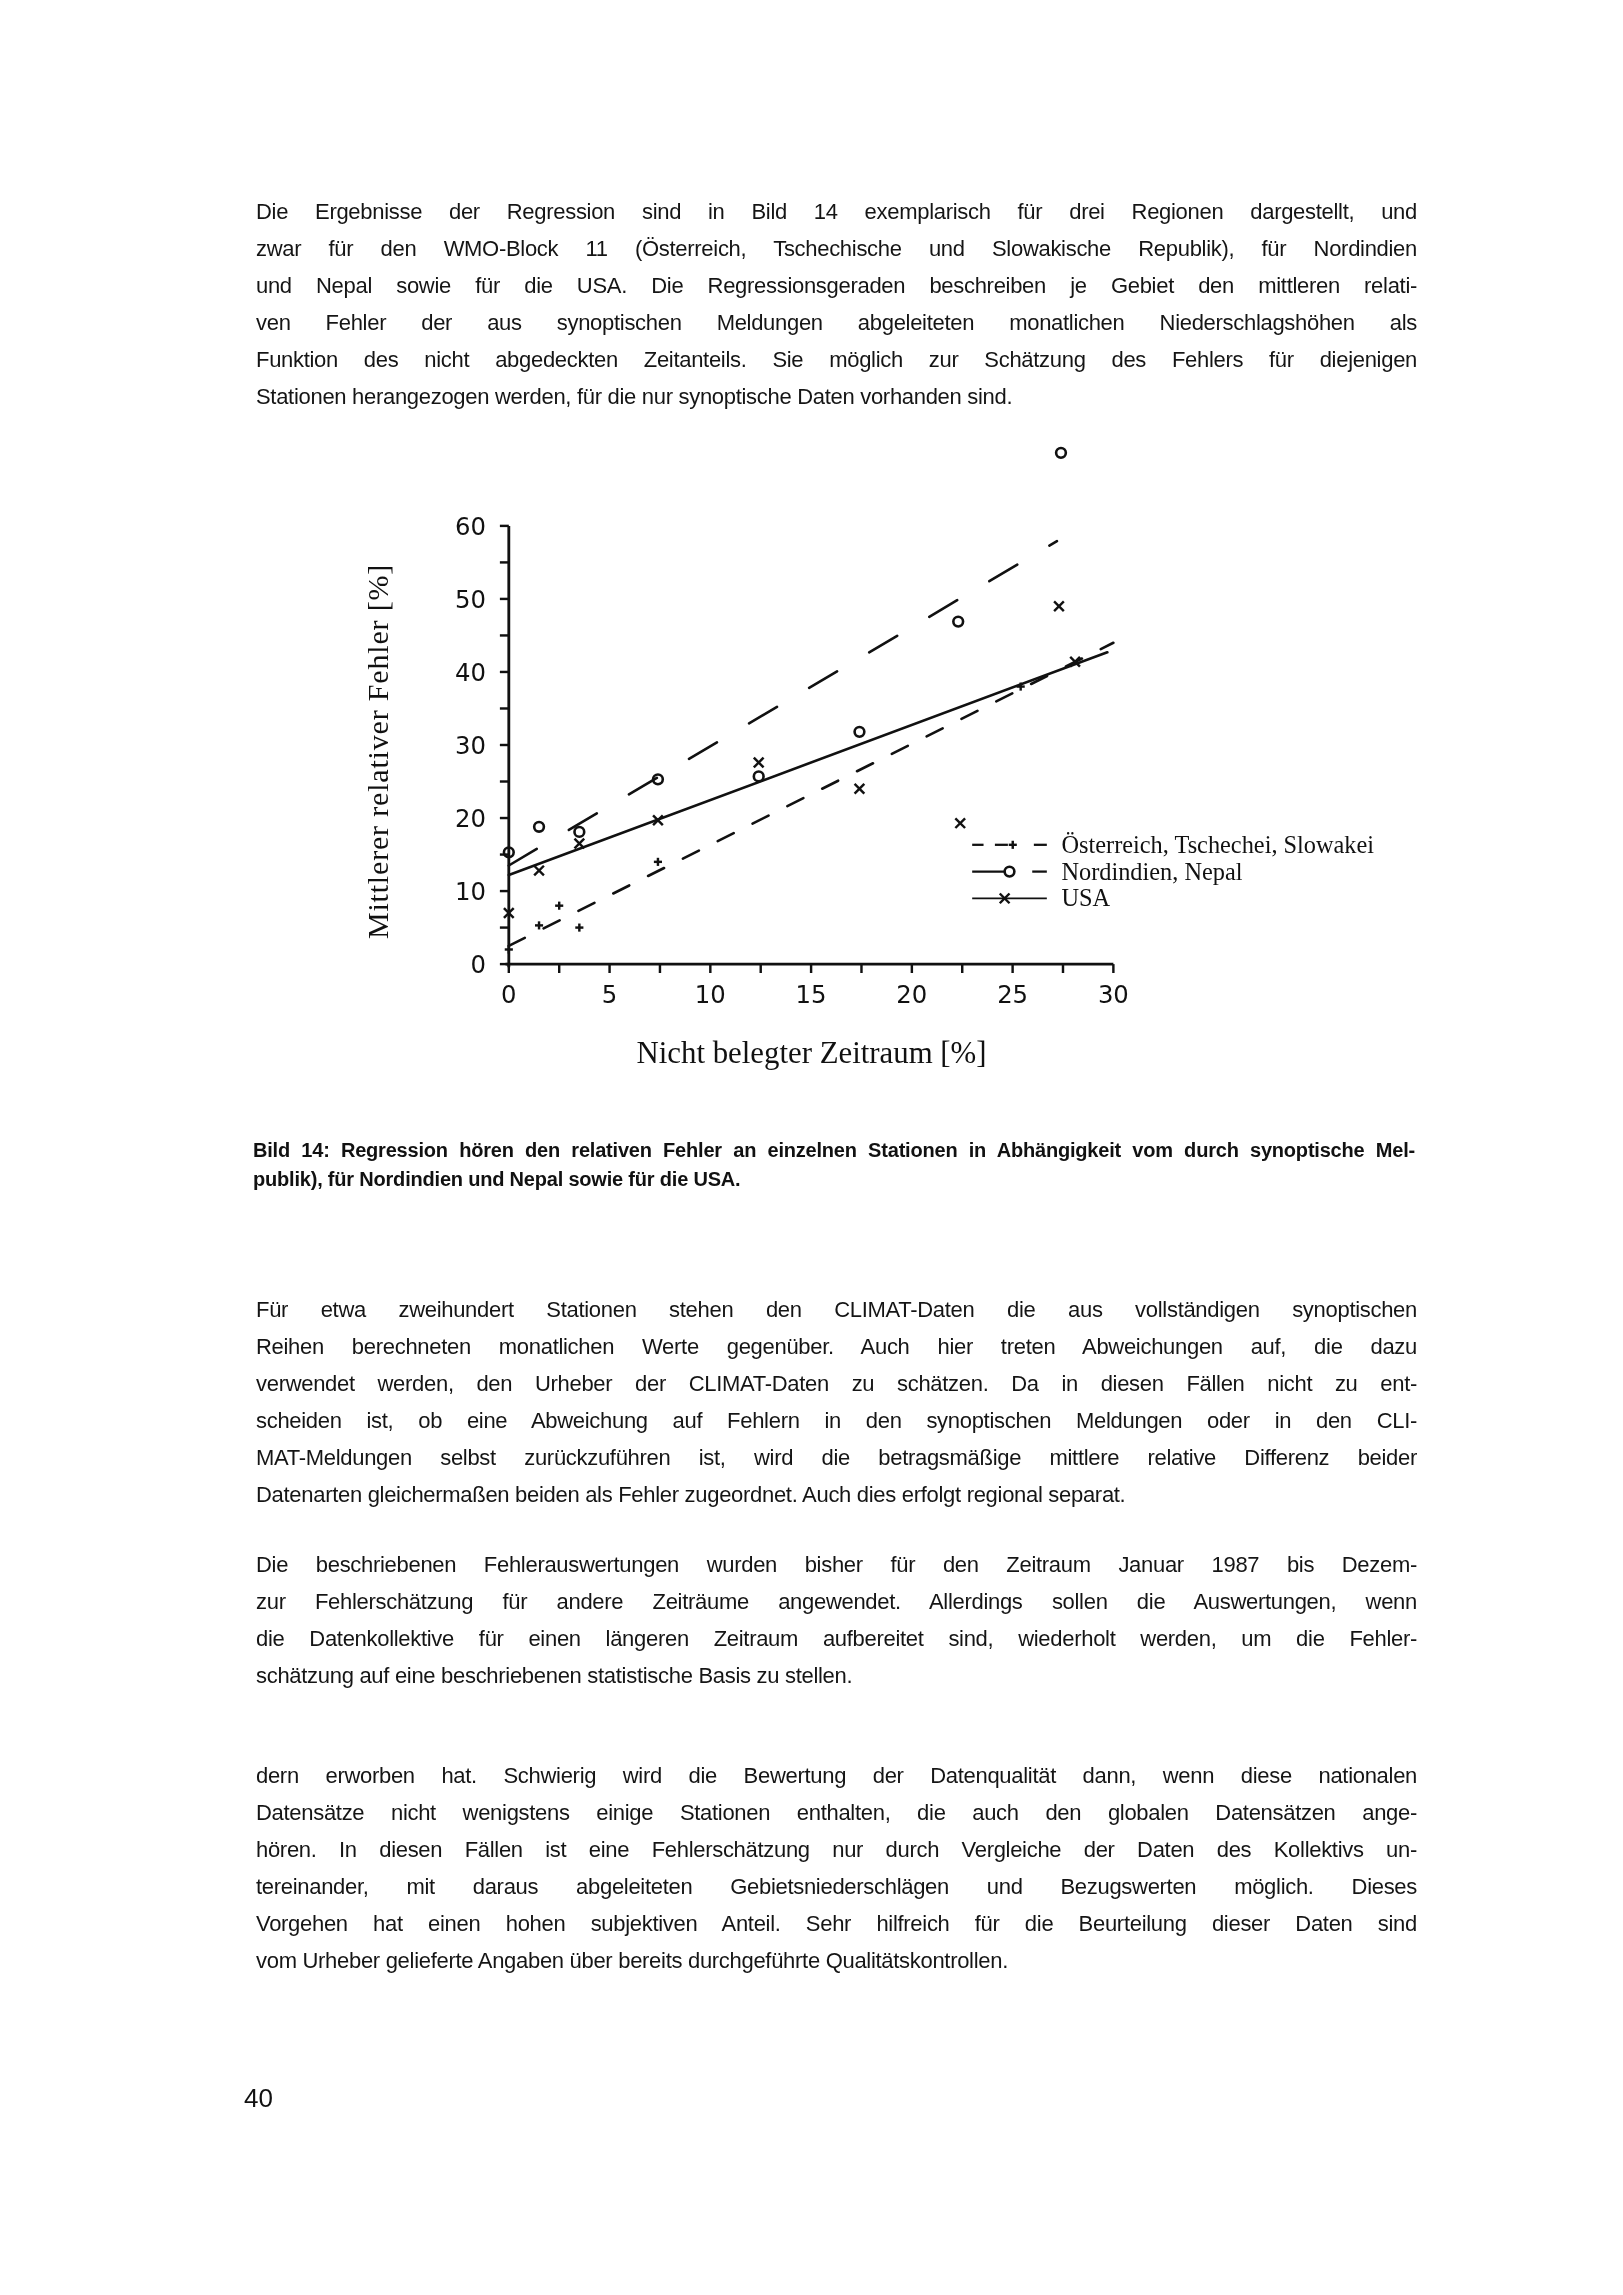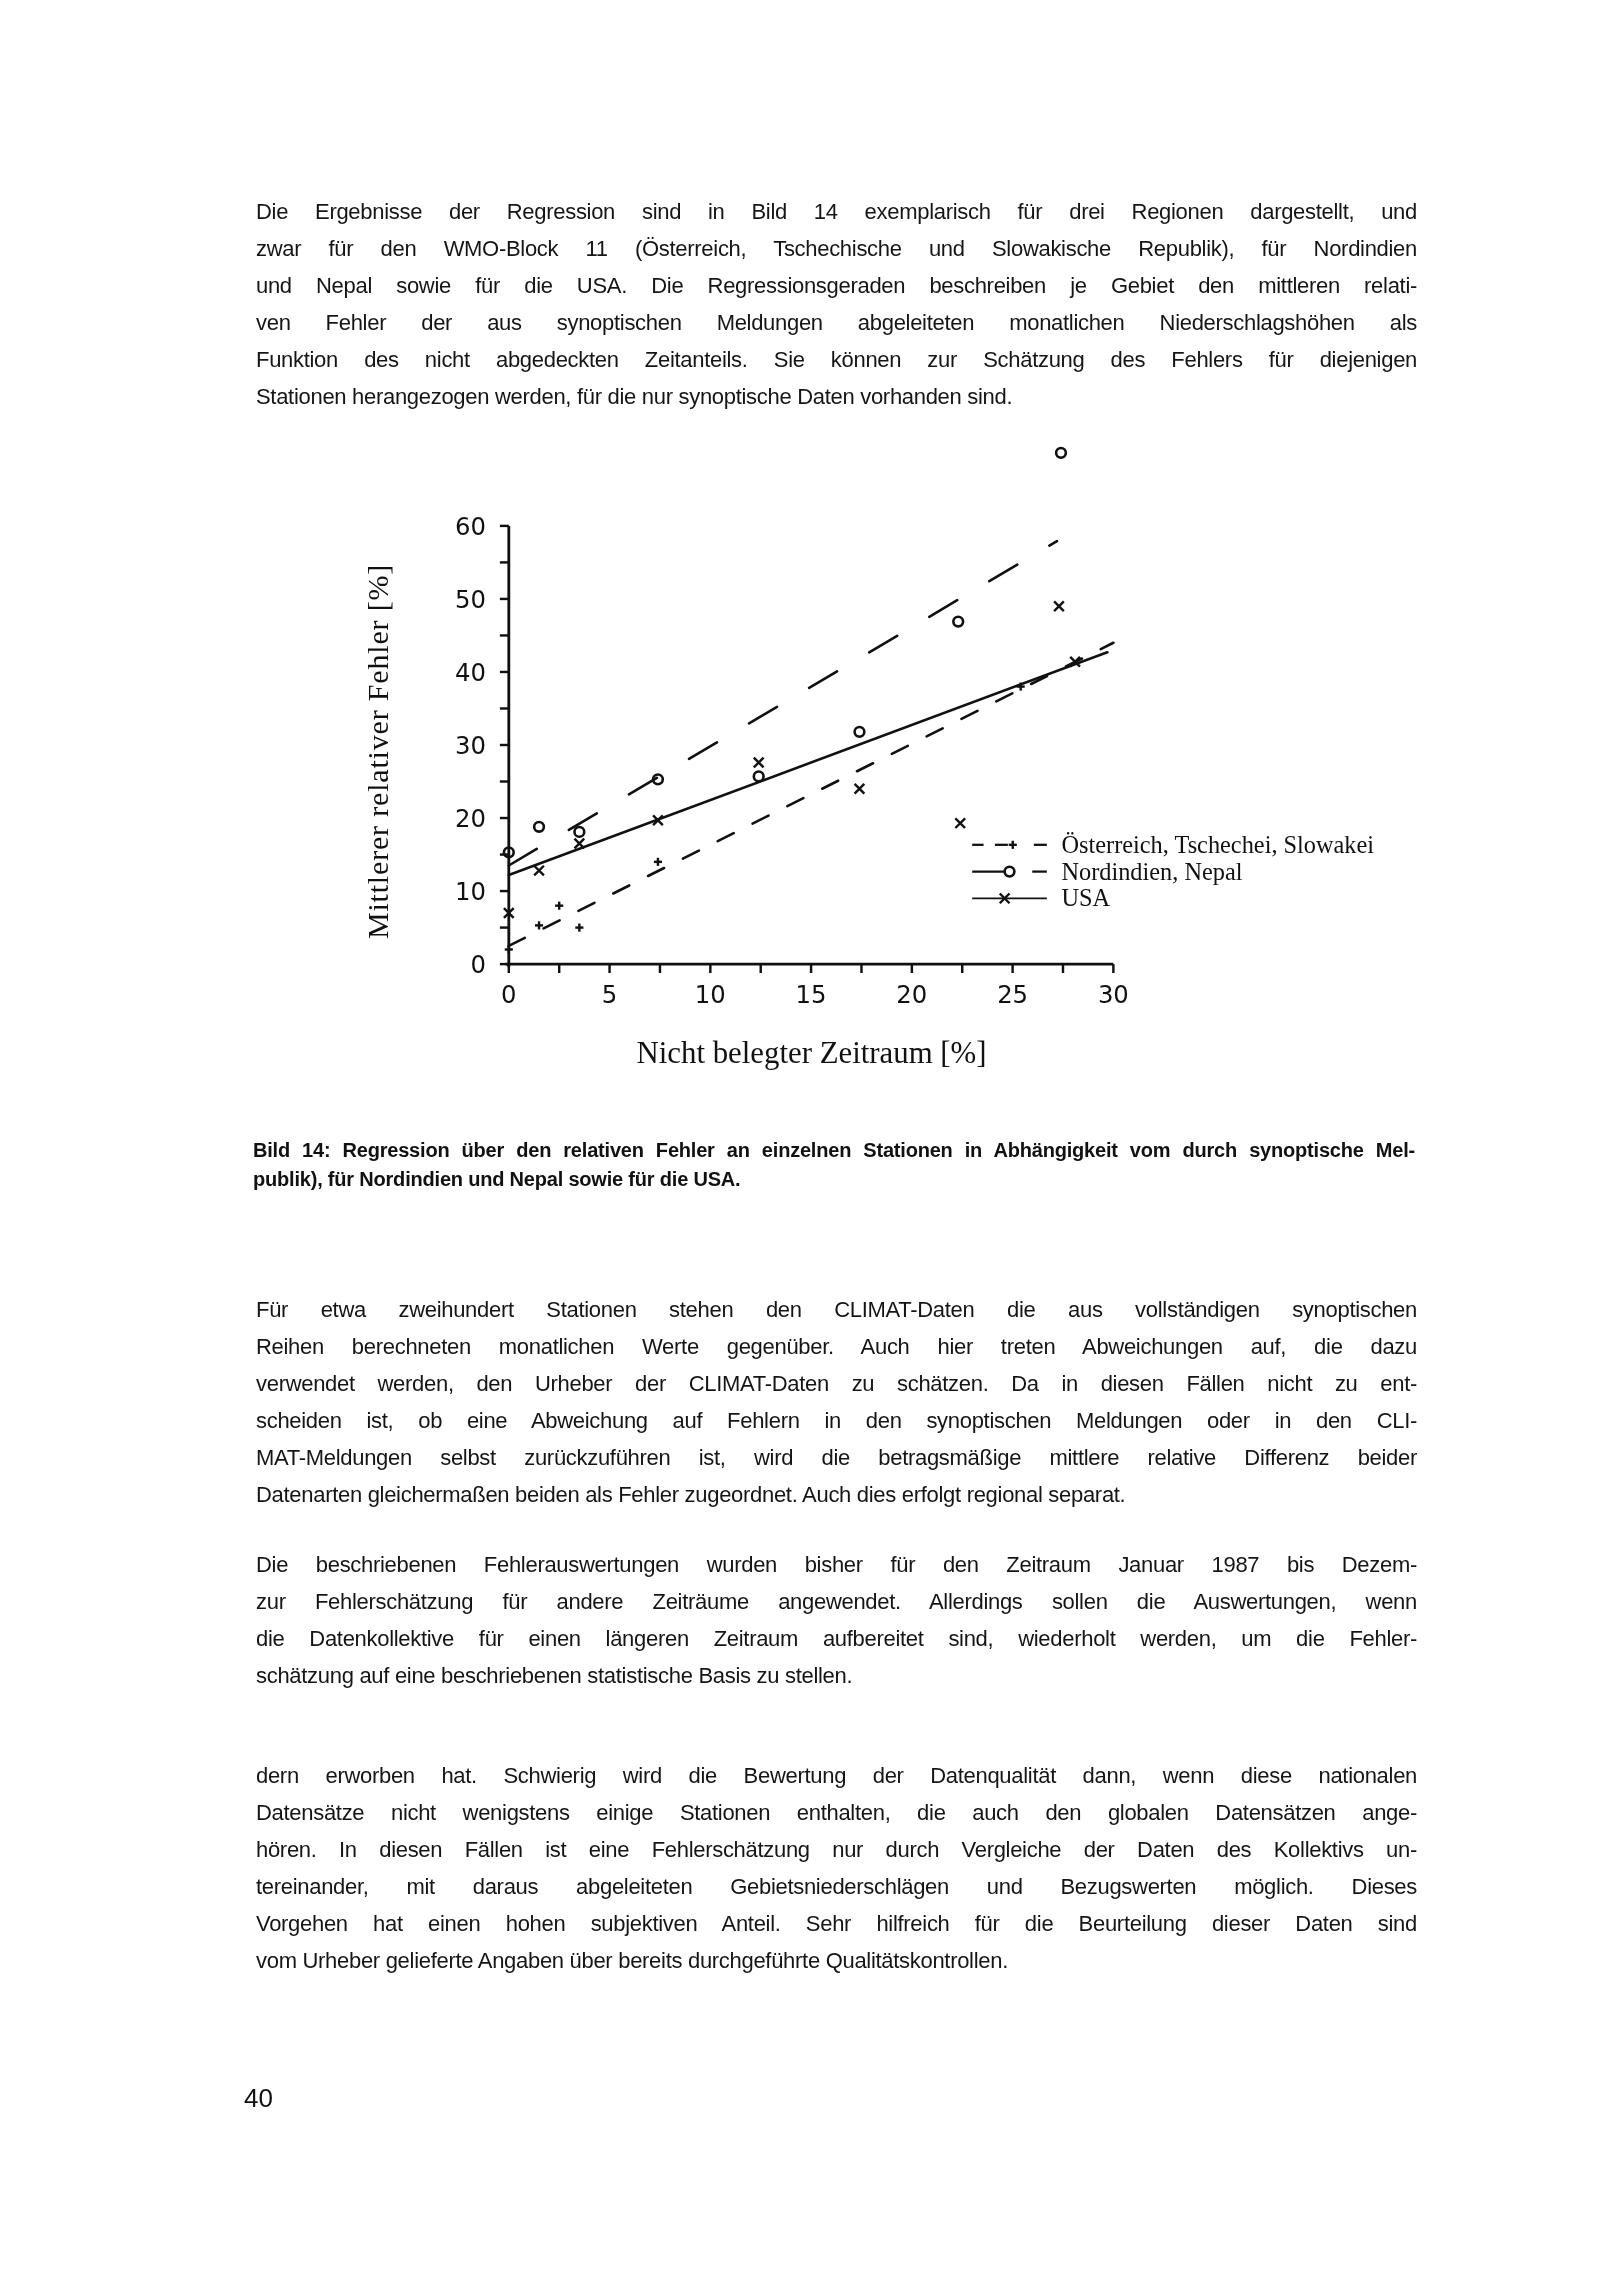--- a/index.html
+++ b/index.html
@@ -31,21 +31,21 @@
   .serif { font-family: "Liberation Serif", serif !important; }
 </style>
 </head>
 <body>
 
 <div class="para" id="p1">
     <span class="line">Die Ergebnisse der Regression sind in Bild 14 exemplarisch für drei Regionen dargestellt, und</span>
     <span class="line">zwar für den WMO-Block 11 (Österreich, Tschechische und Slowakische Republik), für Nordindien</span>
     <span class="line">und Nepal sowie für die USA. Die Regressionsgeraden beschreiben je Gebiet den mittleren relati-</span>
     <span class="line">ven Fehler der aus synoptischen Meldungen abgeleiteten monatlichen Niederschlagshöhen als</span>
-    <span class="line">Funktion des nicht abgedeckten Zeitanteils. Sie können zur Schätzung des Fehlers für diejenigen</span>
+    <span class="line">Funktion des nicht abgedeckten Zeitanteils. Sie möglich zur Schätzung des Fehlers für diejenigen</span>
     <span class="line last">Stationen herangezogen werden, für die nur synoptische Daten vorhanden sind.</span>
   </div>
 
 <svg id="chart" xmlns="http://www.w3.org/2000/svg" width="1623" height="2295" viewBox="0 0 2000 2828">
   <g id="axes">
       <line x1="627" y1="648" x2="627" y2="1192" stroke="#111" stroke-width="3.5"></line>
       <line x1="623" y1="1188" x2="1372" y2="1188" stroke="#111" stroke-width="3.5"></line>
       <line x1="616" y1="1188" x2="627" y2="1188" stroke="#111" stroke-width="3"></line>
       <line x1="616" y1="1143" x2="627" y2="1143" stroke="#111" stroke-width="3"></line>
       <line x1="616" y1="1098" x2="627" y2="1098" stroke="#111" stroke-width="3"></line>
@@ -188,21 +188,21 @@
         <g>
           <line x1="1232" y1="1101" x2="1244" y2="1113" stroke="#111" stroke-width="3"></line>
           <line x1="1232" y1="1113" x2="1244" y2="1101" stroke="#111" stroke-width="3"></line>
         </g>
         <text x="1308" y="1117" font-size="30" fill="#111" class="serif">USA</text>
       </g>
     </g>
 </svg>
 
 <div class="caption" id="caption">
-    <span class="line">Bild 14:  Regression über den relativen Fehler an einzelnen Stationen in Abhängigkeit vom durch synoptische Mel-</span>
+    <span class="line">Bild 14:  Regression hören den relativen Fehler an einzelnen Stationen in Abhängigkeit vom durch synoptische Mel-</span>
     <span class="line last">publik), für Nordindien und Nepal sowie für die USA.</span>
   </div>
 
 <div class="para" id="p2">
     <span class="line">Für etwa zweihundert Stationen stehen den CLIMAT-Daten die aus vollständigen synoptischen</span>
     <span class="line">Reihen berechneten monatlichen Werte gegenüber. Auch hier treten Abweichungen auf, die dazu</span>
     <span class="line">verwendet werden, den Urheber der CLIMAT-Daten zu schätzen. Da in diesen Fällen nicht zu ent-</span>
     <span class="line">scheiden ist, ob eine Abweichung auf Fehlern in den synoptischen Meldungen oder in den CLI-</span>
     <span class="line">MAT-Meldungen selbst zurückzuführen ist, wird die betragsmäßige mittlere relative Differenz beider</span>
     <span class="line last">Datenarten gleichermaßen beiden als Fehler zugeordnet. Auch dies erfolgt regional separat.</span>

